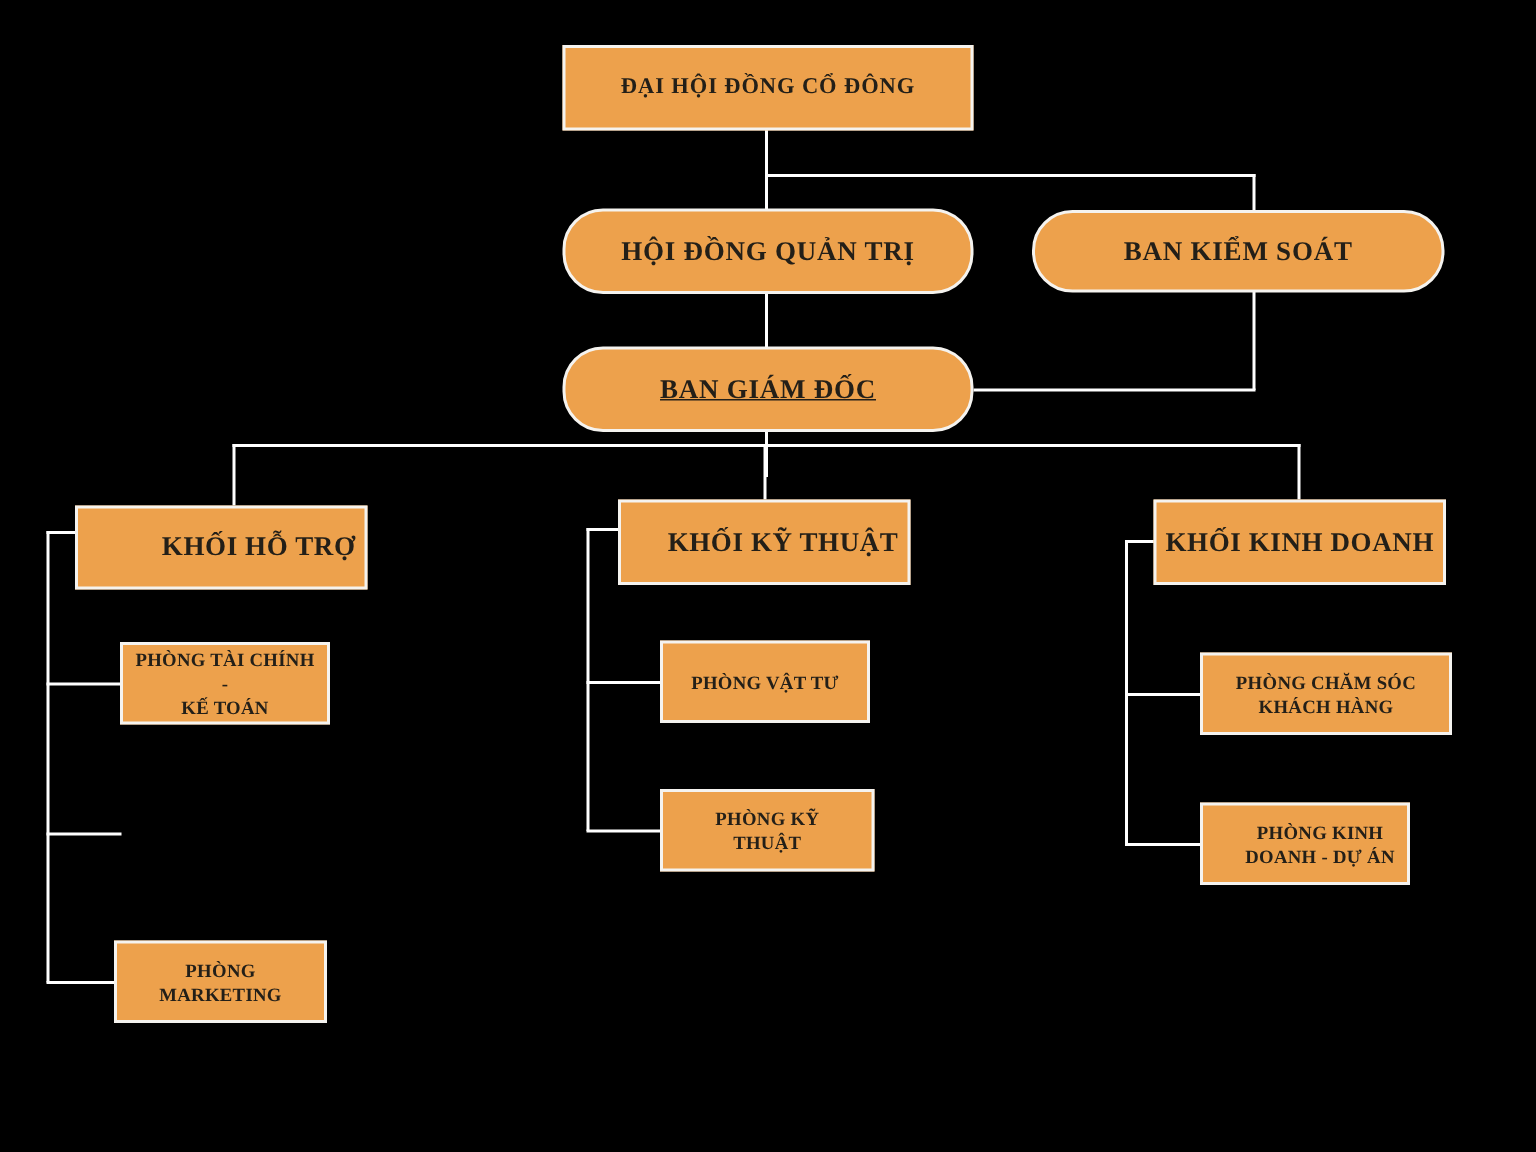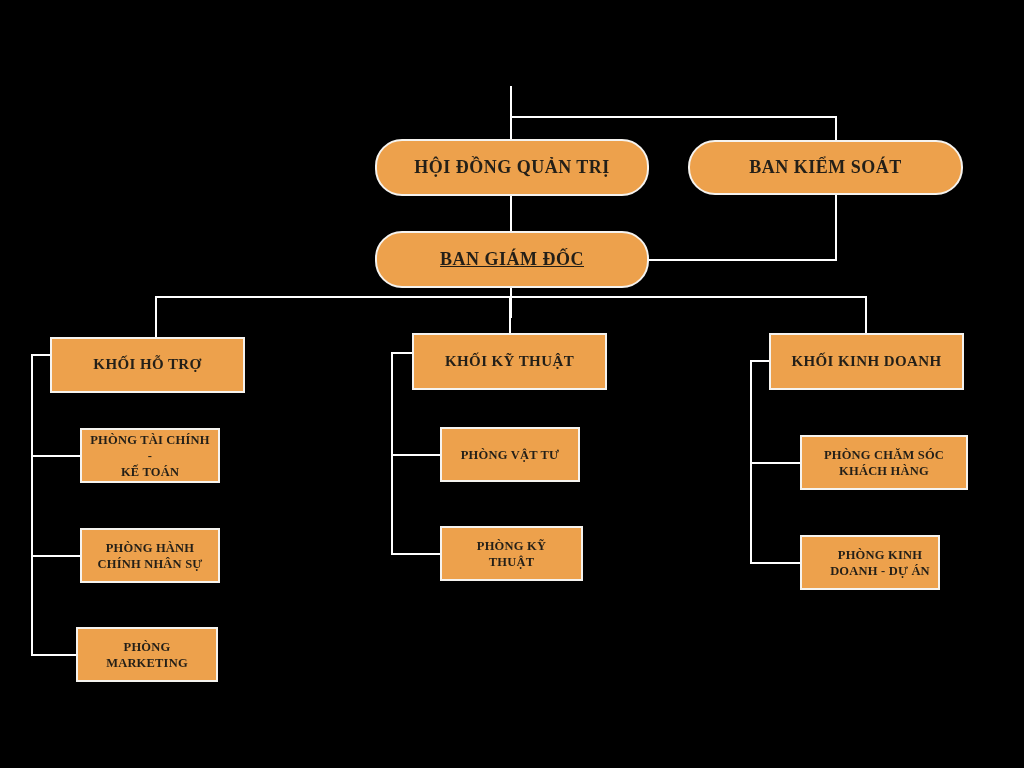--- a/index.html
+++ b/index.html
@@ -45,21 +45,21 @@
     z-index: 4;
   }
   .node .label {
     display: block;
     width: 100%;
     white-space: pre-line;
   }
 
   .tier1 { font-size: 15px; letter-spacing: 0.6px; }
   .tier2 { font-size: 18px; letter-spacing: 0.5px; border-radius: 27px; }
-  .tier3 { font-size: 15px; letter-spacing: 0.4px; }
+  .tier3 { font-size: 18px; letter-spacing: 0.4px; text-align: right; }
   .tier4 { font-size: 12.5px; letter-spacing: 0.2px; }
 </style>
 </head>
 <body>
 
 <div id="chart-root">
 
   <div class="line v" style="left:510px; top:86px; height:32px;"></div>
 
   <div class="line h" style="left:510px; top:116px; width:327px;"></div>
@@ -90,20 +90,23 @@
   <div class="line h" style="left:391px; top:352px; width:22px;"></div>
   <div class="line v" style="left:391px; top:352px; height:202px;"></div>
   <div class="line h" style="left:391px; top:454px; width:50px;"></div>
   <div class="line h" style="left:391px; top:553px; width:50px;"></div>
 
   <div class="line h" style="left:750px; top:360px; width:22px;"></div>
   <div class="line v" style="left:750px; top:360px; height:203px;"></div>
   <div class="line h" style="left:750px; top:462px; width:51px;"></div>
   <div class="line h" style="left:750px; top:562px; width:51px;"></div>
 
+  <div class="node tier1" style="left:375px; top:30px; width:274px; height:57px;">
+    <span class="label">ĐẠI HỘI ĐỒNG CỔ ĐÔNG</span>
+  </div>
 
   <div class="node tier2" style="left:375px; top:139px; width:274px; height:57px;">
     <span class="label">HỘI ĐỒNG QUẢN TRỊ</span>
   </div>
 
   <div class="node tier2" style="left:688px; top:140px; width:275px; height:55px;">
     <span class="label">BAN KIỂM SOÁT</span>
   </div>
 
   <div class="node tier2" style="left:375px; top:231px; width:274px; height:57px;text-decoration:underline;">
@@ -120,24 +123,20 @@
 
   <div class="node tier3" style="left:769px; top:333px; width:195px; height:57px;">
     <span class="label">KHỐI KINH DOANH</span>
   </div>
 
   <div class="node tier4" style="left:80px; top:428px; width:140px; height:55px;font-family:Liberation Serif, serif;">
     <span class="label">PHÒNG TÀI CHÍNH -
 KẾ TOÁN</span>
   </div>
 
-  <div class="node tier4" style="left:80px; top:528px; width:140px; height:55px;">
-    <span class="label">PHÒNG HÀNH
-CHÍNH NHÂN SỰ</span>
-  </div>
 
   <div class="node tier4" style="left:76px; top:627px; width:142px; height:55px;">
     <span class="label">PHÒNG
 MARKETING</span>
   </div>
 
   <div class="node tier4" style="left:440px; top:427px; width:140px; height:55px;">
     <span class="label">PHÒNG VẬT TƯ</span>
   </div>
 

